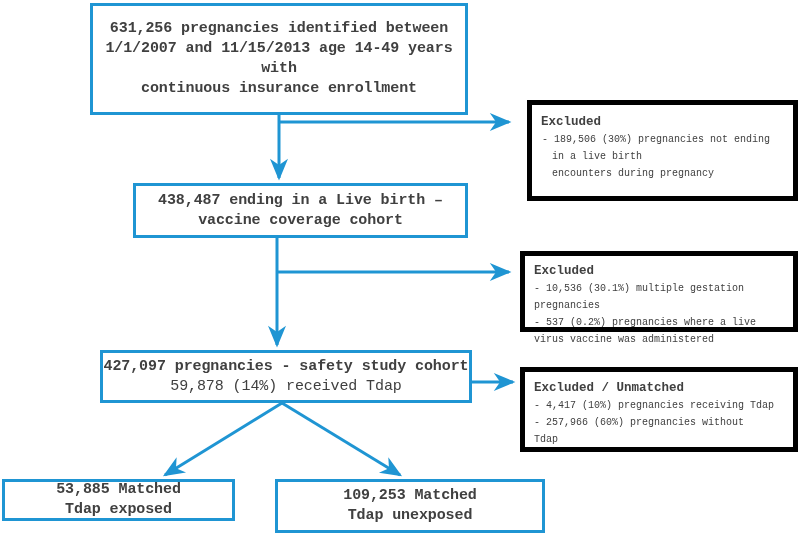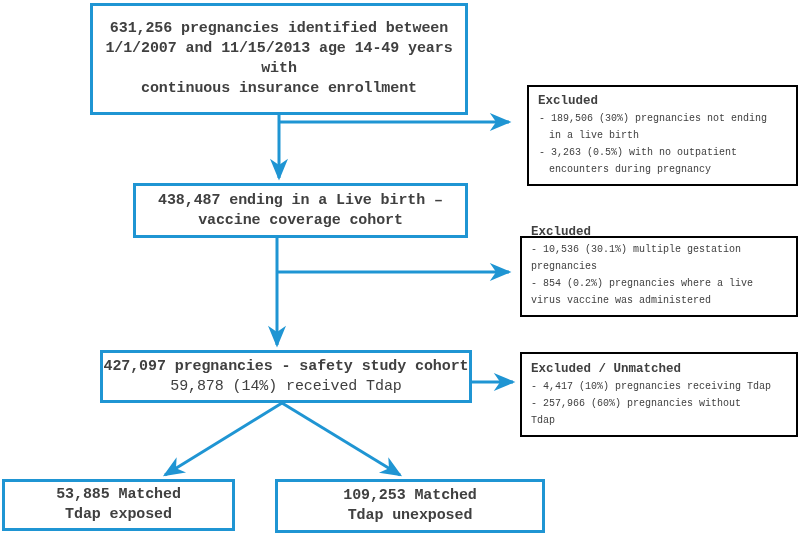--- a/index.html
+++ b/index.html
@@ -32,24 +32,25 @@
     display: flex;
     flex-direction: column;
     align-items: center;
     justify-content: center;
     text-align: center;
   }
   .node.primary {
     border: 3px solid #1f95d3;
   }
   .node.aside {
-    border: 2px solid #000000;
+    border: 5px solid #000000;
     align-items: flex-start;
-    justify-content: flex-end;
+    justify-content: flex-start;
     text-align: left;
+    margin-top: 15px;
   }
   .line {
     display: block;
     width: 100%;
   }
   .primary .line {
     font-weight: bold;
     font-size: 15px;
     line-height: 20px;
     letter-spacing: -0.1px;
@@ -126,55 +127,54 @@
     <span class="line">631,256  pregnancies identified between</span>
     <span class="line">1/1/2007 and 11/15/2013 age 14-49 years with</span>
     <span class="line">continuous insurance enrollment</span>
   </div>
 
   <div class="node aside" style="left:527px; top:85px; width:271px; height:101px;">
     <div class="aside-inner">
       <div class="head">Excluded</div>
       <div class="item indent">-  189,506 (30%) pregnancies not ending</div>
       <div class="item" style="padding-left:11px;">in a live birth</div>
-      <div class="item indent">-  3,263 (0.5%)  with no outpatient</div>
       <div class="item" style="padding-left:11px;">encounters during pregnancy</div>
     </div>
   </div>
 
   <div class="node primary" style="left:133px; top:183px; width:335px; height:55px;">
     <span class="line">438,487 ending in a Live birth –</span>
     <span class="line">vaccine coverage cohort</span>
   </div>
 
   <div class="node aside" style="left:520px; top:236px; width:278px; height:81px;">
     <div class="aside-inner" style="padding-top:7px;">
       <div class="head">Excluded</div>
       <div class="item indent2">- 10,536 (30.1%) multiple gestation</div>
       <div class="item">pregnancies</div>
-      <div class="item indent2">- 854 (0.2%) pregnancies where a live</div>
+      <div class="item indent2">- 537 (0.2%) pregnancies where a live</div>
       <div class="item">virus vaccine was administered</div>
     </div>
   </div>
 
   <div class="node primary" style="left:100px; top:350px; width:372px; height:53px;">
     <span class="line">427,097 pregnancies - safety study cohort</span>
     <span class="line regular">59,878 (14%) received Tdap</span>
   </div>
 
   <div class="node aside" style="left:520px; top:352px; width:278px; height:85px;">
     <div class="aside-inner" style="padding-top:8px;">
       <div class="head">Excluded / Unmatched</div>
       <div class="item indent2">- 4,417 (10%) pregnancies receiving Tdap</div>
       <div class="item indent2">- 257,966 (60%) pregnancies  without</div>
       <div class="item">Tdap</div>
     </div>
   </div>
 
-  <div class="node primary" style="left:2px; top:479px; width:233px; height:52px;">
+  <div class="node primary" style="left:2px; top:479px; width:233px; height:42px;">
     <span class="line">53,885  Matched</span>
     <span class="line">Tdap exposed</span>
   </div>
 
   <div class="node primary" style="left:275px; top:479px; width:270px; height:54px;">
     <span class="line">109,253  Matched</span>
     <span class="line">Tdap unexposed</span>
   </div>
 
 </div>

